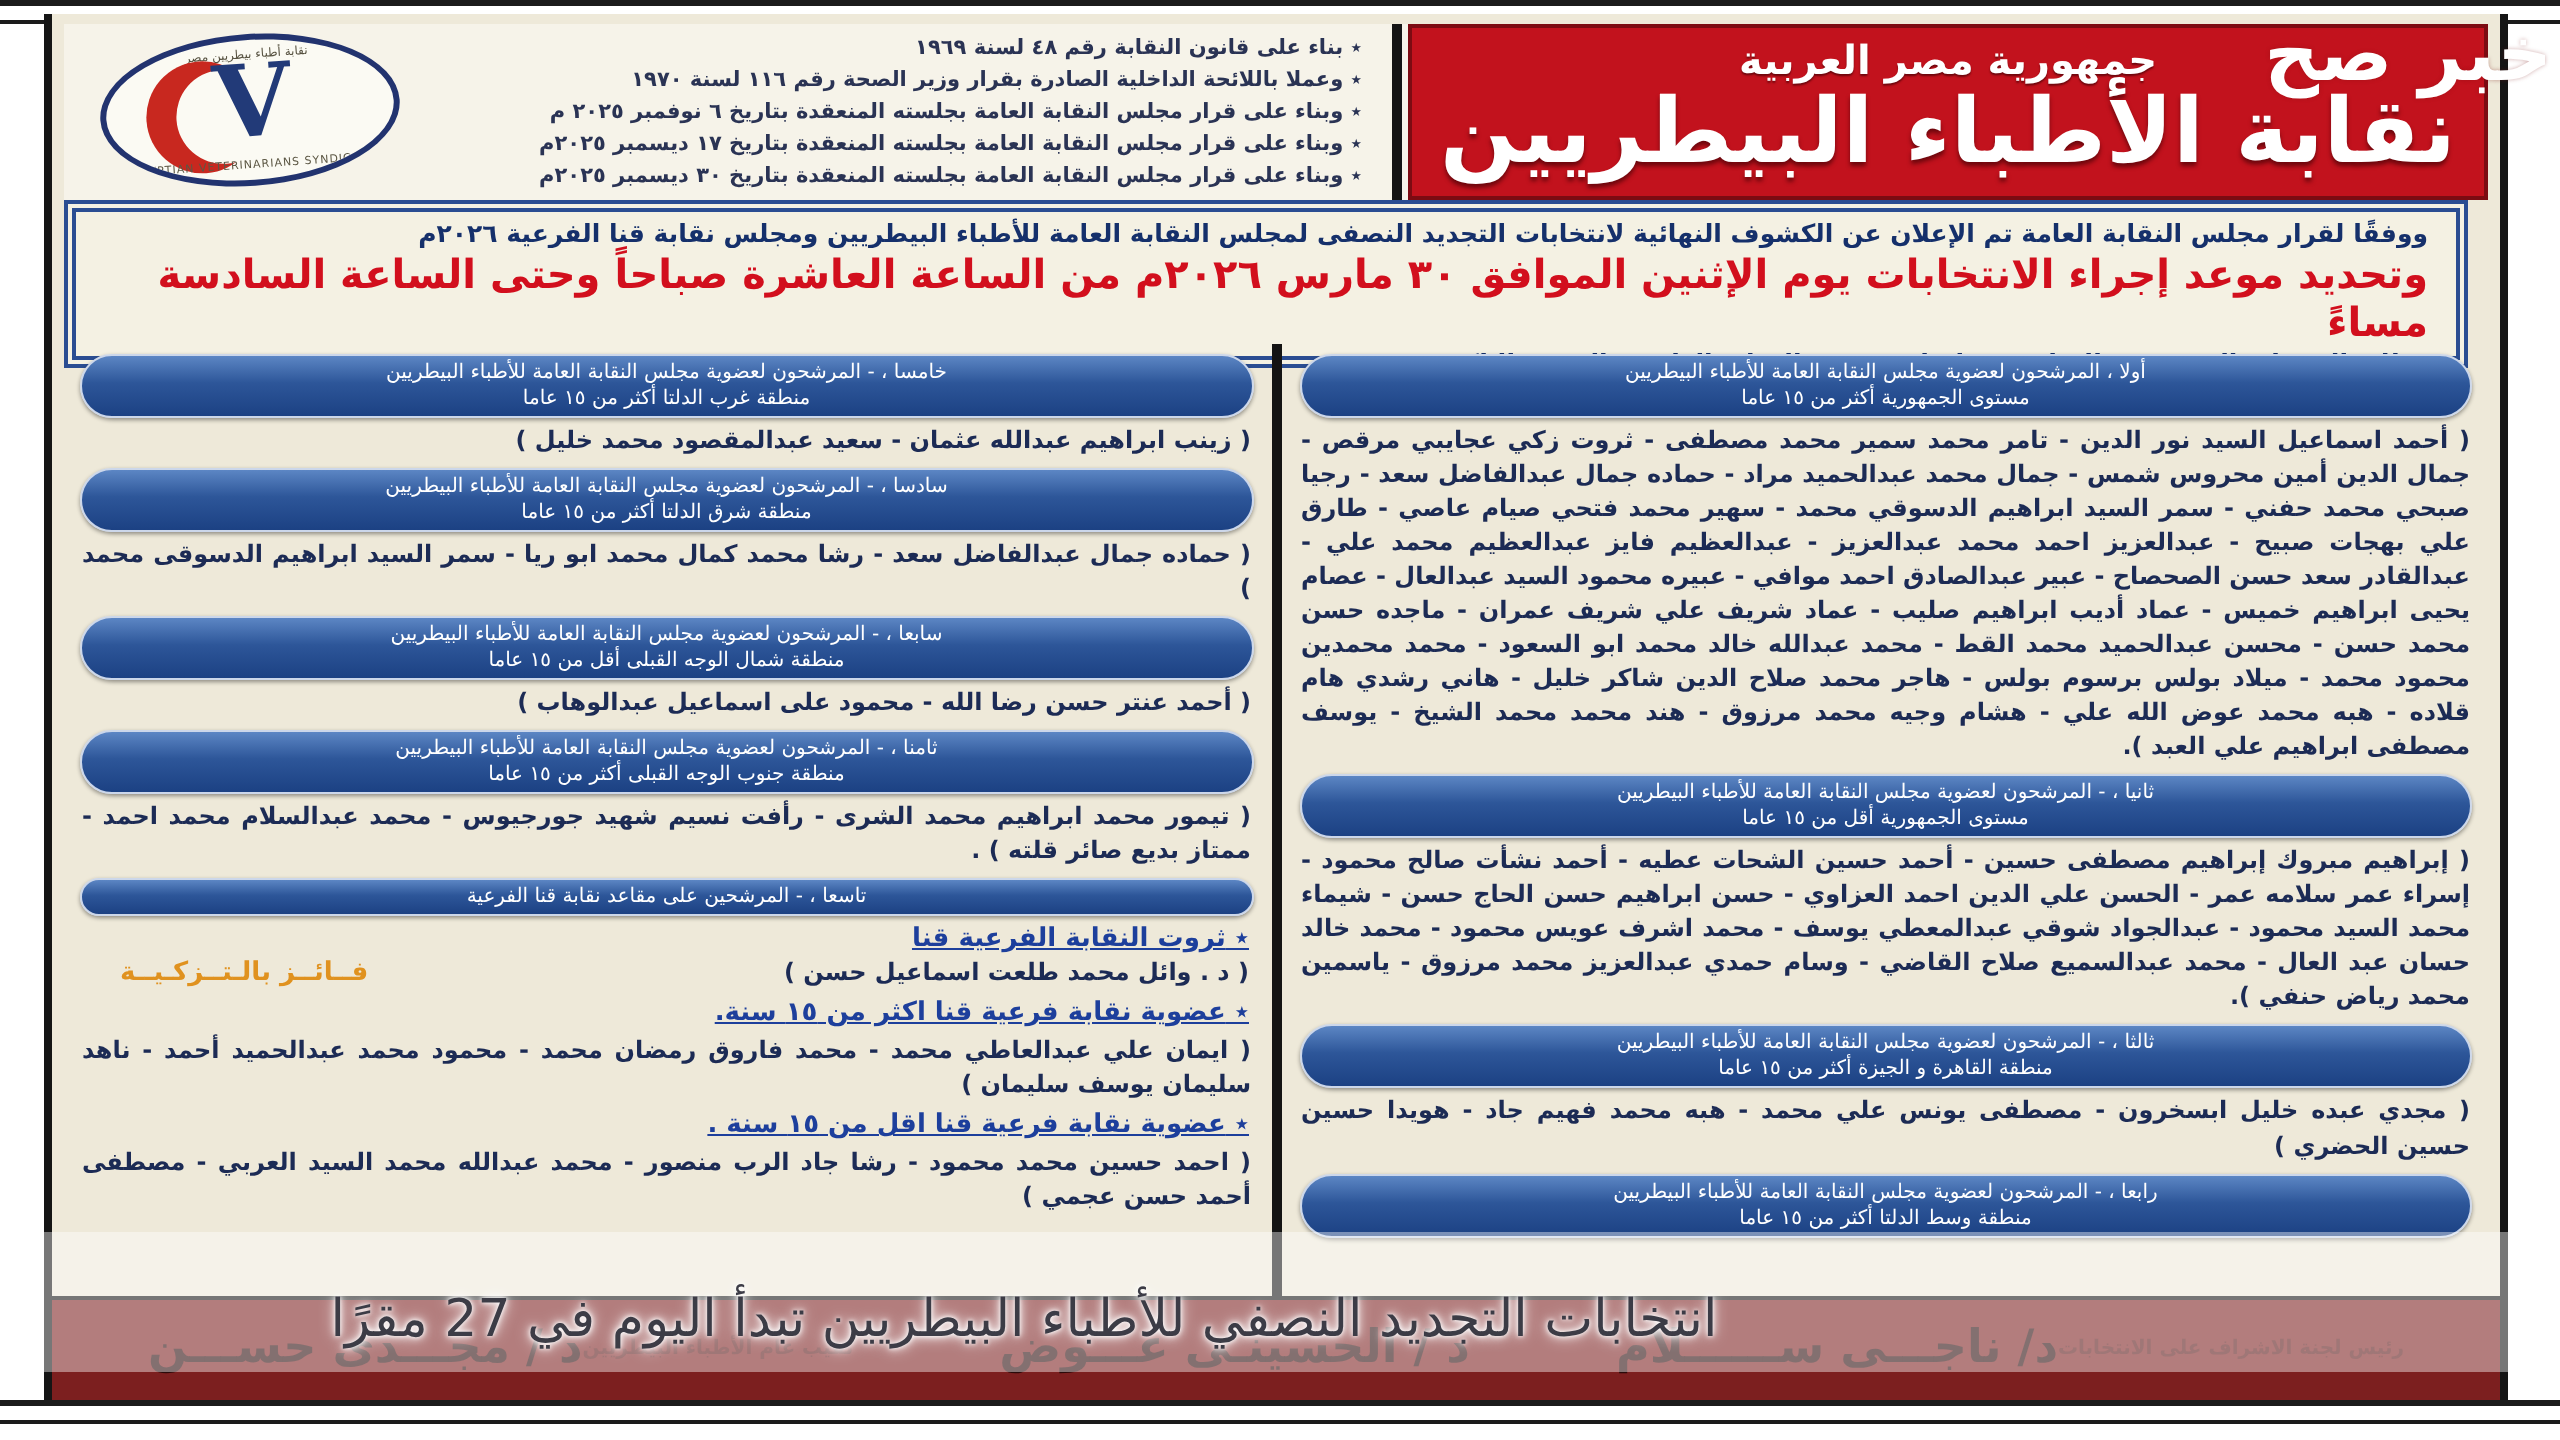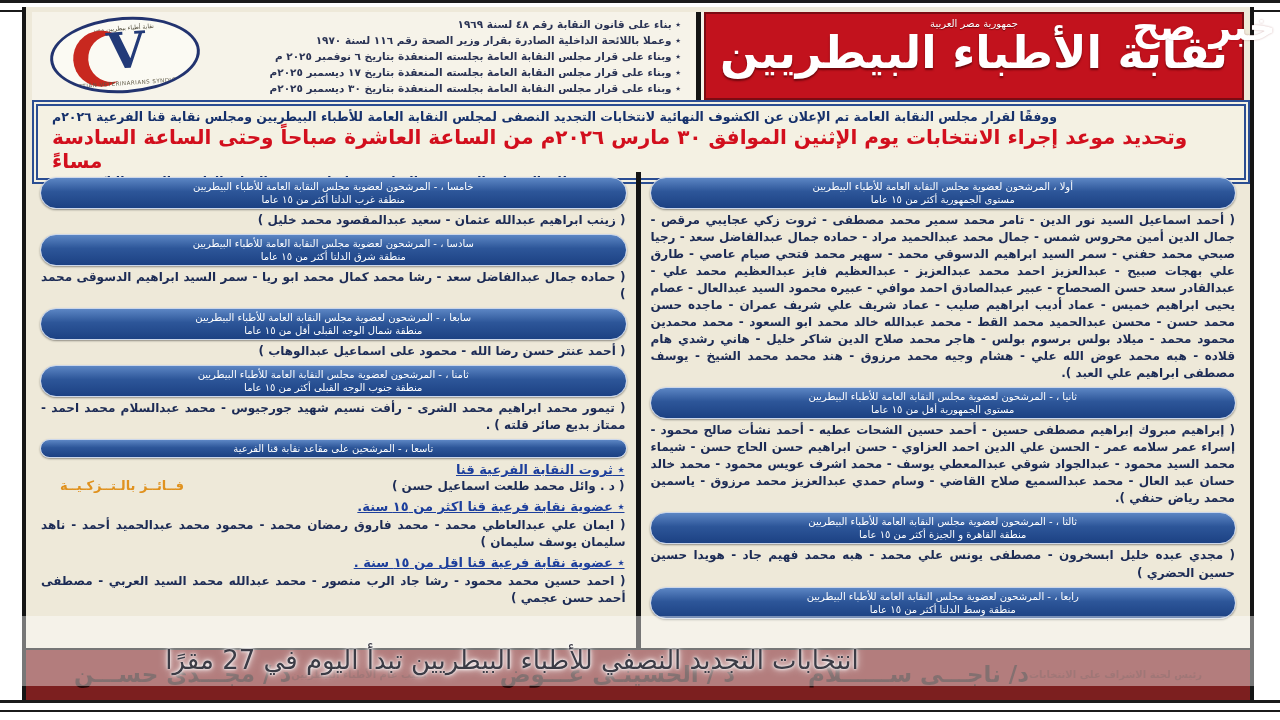--- a/index.html
+++ b/index.html
@@ -35,29 +35,29 @@
   .logo-v{position:absolute;left:54px;top:6px;font-family:"DejaVu Serif",serif;
     font-size:50px;font-weight:bold;color:#223a78;line-height:1;}
   .decrees{flex:1;padding:6px 12px 0 6px;display:flex;flex-direction:column;
     justify-content:space-between;padding-bottom:6px;}
   .decree{font-size:10.5px;font-weight:bold;color:#2a3354;white-space:nowrap;
     overflow:hidden;}
   .decree:before{content:"٭ ";color:#2a3354;}
   .mast-divider{width:5px;background:#141414;flex:none;margin:0 3px;}
   .banner{width:540px;flex:none;background:#c2121d;border:2px solid #7c0b12;
     box-sizing:border-box;text-align:center;color:#fff;padding-top:4px;}
-  .banner-country{font-size:10px;font-weight:normal;text-shadow:0 1px 1px #6d070d;}
+  .banner-country{font-size:20px;font-weight:bold;text-shadow:0 1px 1px #6d070d;}
   .banner-title{font-size:45px;font-weight:bold;line-height:1.05;
     text-shadow:0 2px 2px #6d070d;}
 
   
-  .announce{position:absolute;top:97px;left:10px;right:4px;height:76px;
+  .announce{position:absolute;top:97px;left:10px;right:20px;height:76px;
     background:#f4f1e3;border:2px solid #2a4d92;
     box-shadow:0 0 0 2px #f4f1e3,0 0 0 4px #2a4d92;
-    box-sizing:border-box;text-align:left;padding:3px 14px;}
+    box-sizing:border-box;text-align:right;padding:3px 14px;}
   .announce-l1,.announce-l3{font-size:12.5px;font-weight:bold;color:#15306b;}
   .announce-l2{font-size:20px;font-weight:bold;color:#d20f1d;margin:1px 0;}
 
   
   .main{position:absolute;top:163px;left:8px;right:8px;height:485px;display:flex;
     overflow:hidden;}
   .col{flex:1;min-width:0;padding:2px 4px;}
   .col-divider{width:5px;background:#141414;flex:none;margin:2px 3px 0;}
   .sec-head{border-radius:20px;padding:2px 8px;margin:5px 2px 0;text-align:center;
     color:#fff;font-weight:normal;font-size:10px;line-height:1.3;

